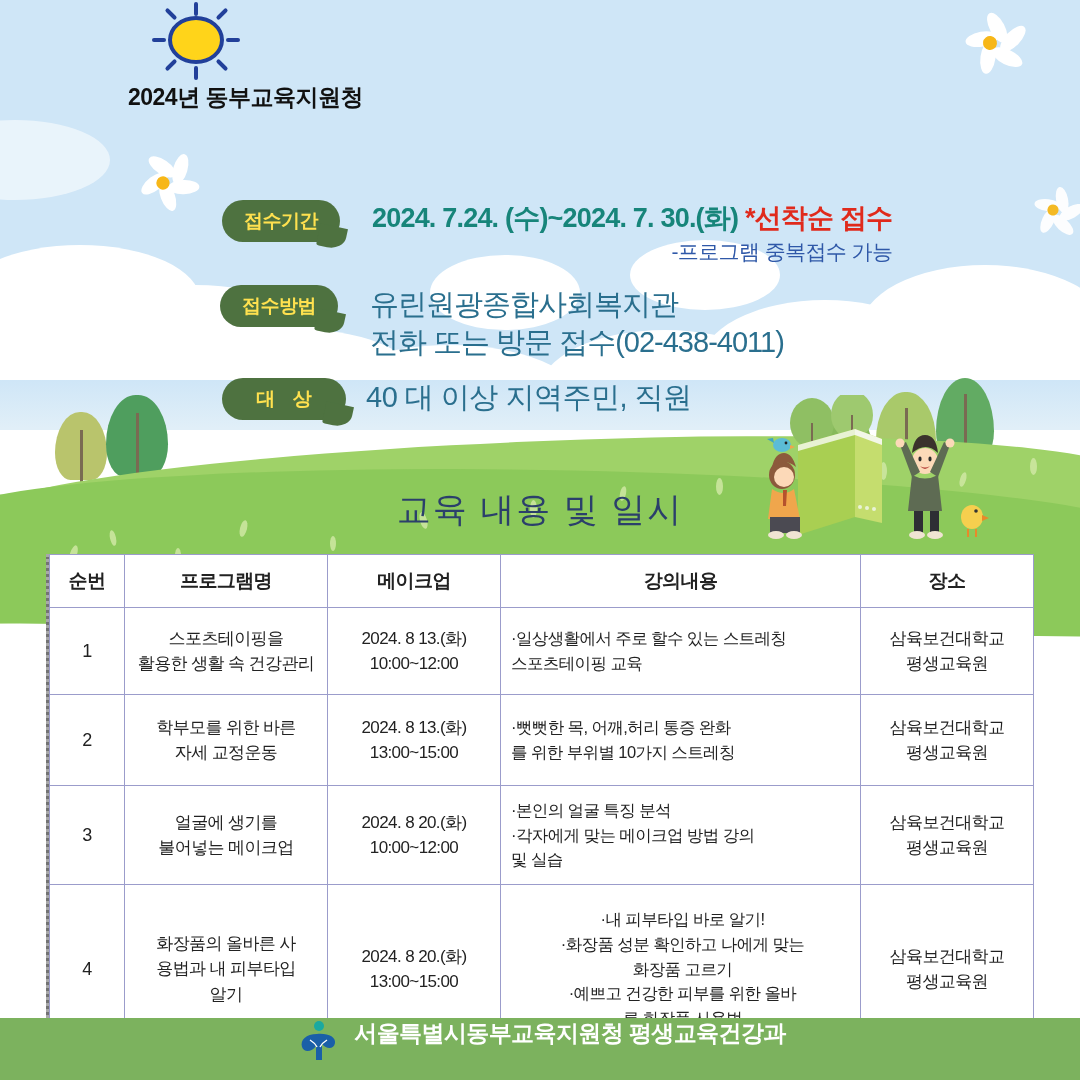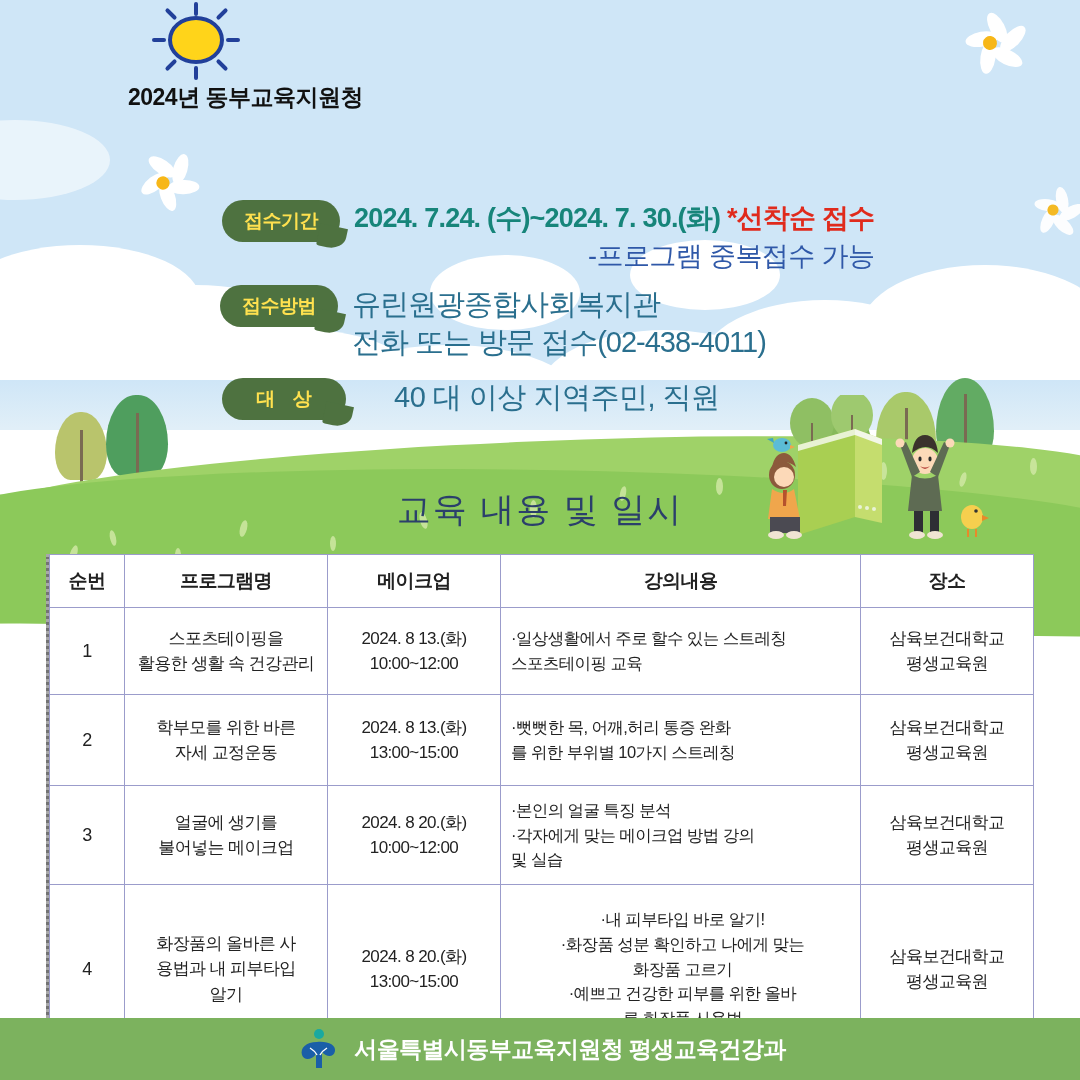--- a/index.html
+++ b/index.html
@@ -46,24 +46,24 @@
 
   
   .inforow{position:absolute;display:flex;align-items:flex-start;}
   .badge{position:relative;width:118px;height:42px;background:#4e7240;border-radius:21px;
     color:#ffe14f;font-size:19px;font-weight:bold;display:flex;align-items:center;justify-content:center;
     letter-spacing:-.5px;flex:none;}
   .badge .tail{position:absolute;right:-6px;bottom:-6px;width:28px;height:22px;background:#4e7240;
     border-radius:0 0 60% 10%;transform:rotate(12deg);}
   .badge.wide{letter-spacing:6px;padding-left:6px;}
 
-  .infotext{margin-left:14px;}
+  .infotext{margin-left:32px;}
   .line-a{font-size:27px;font-weight:bold;color:#17857a;letter-spacing:-.8px;white-space:nowrap;}
   .line-a .red{color:#e02a1c;}
-  .line-b{font-size:27px;color:#2f58a8;letter-spacing:-.6px;text-align:right;margin-top:2px;}
+  .line-b{font-size:21px;color:#2f58a8;letter-spacing:-.6px;text-align:right;margin-top:2px;}
   .line-plain{font-size:29px;color:#2a6f8e;letter-spacing:-1px;white-space:nowrap;line-height:1.32;}
   .line-target{font-size:29px;color:#2a6f8e;letter-spacing:-.5px;white-space:nowrap;font-weight:500;}
 
   
   .sectiontitle{position:absolute;left:0;top:487px;width:1080px;text-align:center;
     font-size:34px;color:#2b3f6b;letter-spacing:2px;}
 
   
   .scene{position:absolute;left:760px;top:395px;width:300px;height:150px;}
 
@@ -77,21 +77,21 @@
   td{font-size:17px;line-height:1.5;}
   td.num{font-size:18px;width:62px;}
   td.prog{width:190px;}
   td.date{width:160px;font-size:17px;}
   td.desc{text-align:left;padding-left:10px;font-size:16.5px;}
   td.place{width:160px;}
   tr.r1 td{height:78px;} tr.r2 td{height:82px;} tr.r3 td{height:90px;} tr.r4 td{height:160px;text-align:center;}
 
   
   .footer{position:absolute;left:0;bottom:0;width:1080px;height:62px;background:#7cb25e;
-    display:flex;align-items:center;justify-content:center;gap:14px;}
+    display:flex;align-items:flex-start;justify-content:center;gap:14px;}
   .footer .ftext{color:#ffffff;font-size:23px;font-weight:bold;letter-spacing:-.6px;}
   .logo{width:46px;height:46px;position:relative;}
 </style>
 </head>
 <body>
 
 <div class="poster">
 
   <div class="sky"></div>
 
@@ -212,21 +212,21 @@
       <div class="line-plain">유린원광종합사회복지관</div>
       <div class="line-plain">전화 또는 방문 접수(02-438-4011)</div>
     </div>
   </div>
 
   <div class="inforow" style="left:222px;top:378px;">
     <div class="badge wide">
       <span>대 상</span>
       <span class="tail"></span>
     </div>
-    <div class="infotext" style="margin-left:48px;">
+    <div class="infotext" style="margin-left:20px;">
       <div class="line-target">40 대 이상 지역주민,  직원</div>
     </div>
   </div>
 
   <div class="scene">
     <svg width="300" height="150" viewBox="0 0 300 150">
 
       <ellipse cx="52" cy="28" rx="22" ry="25" fill="#8fbf63"></ellipse>
       <path d="M52 28 L52 58" stroke="#7a6a52" stroke-width="2"></path>
       <ellipse cx="92" cy="20" rx="21" ry="24" fill="#9ec96f"></ellipse>

